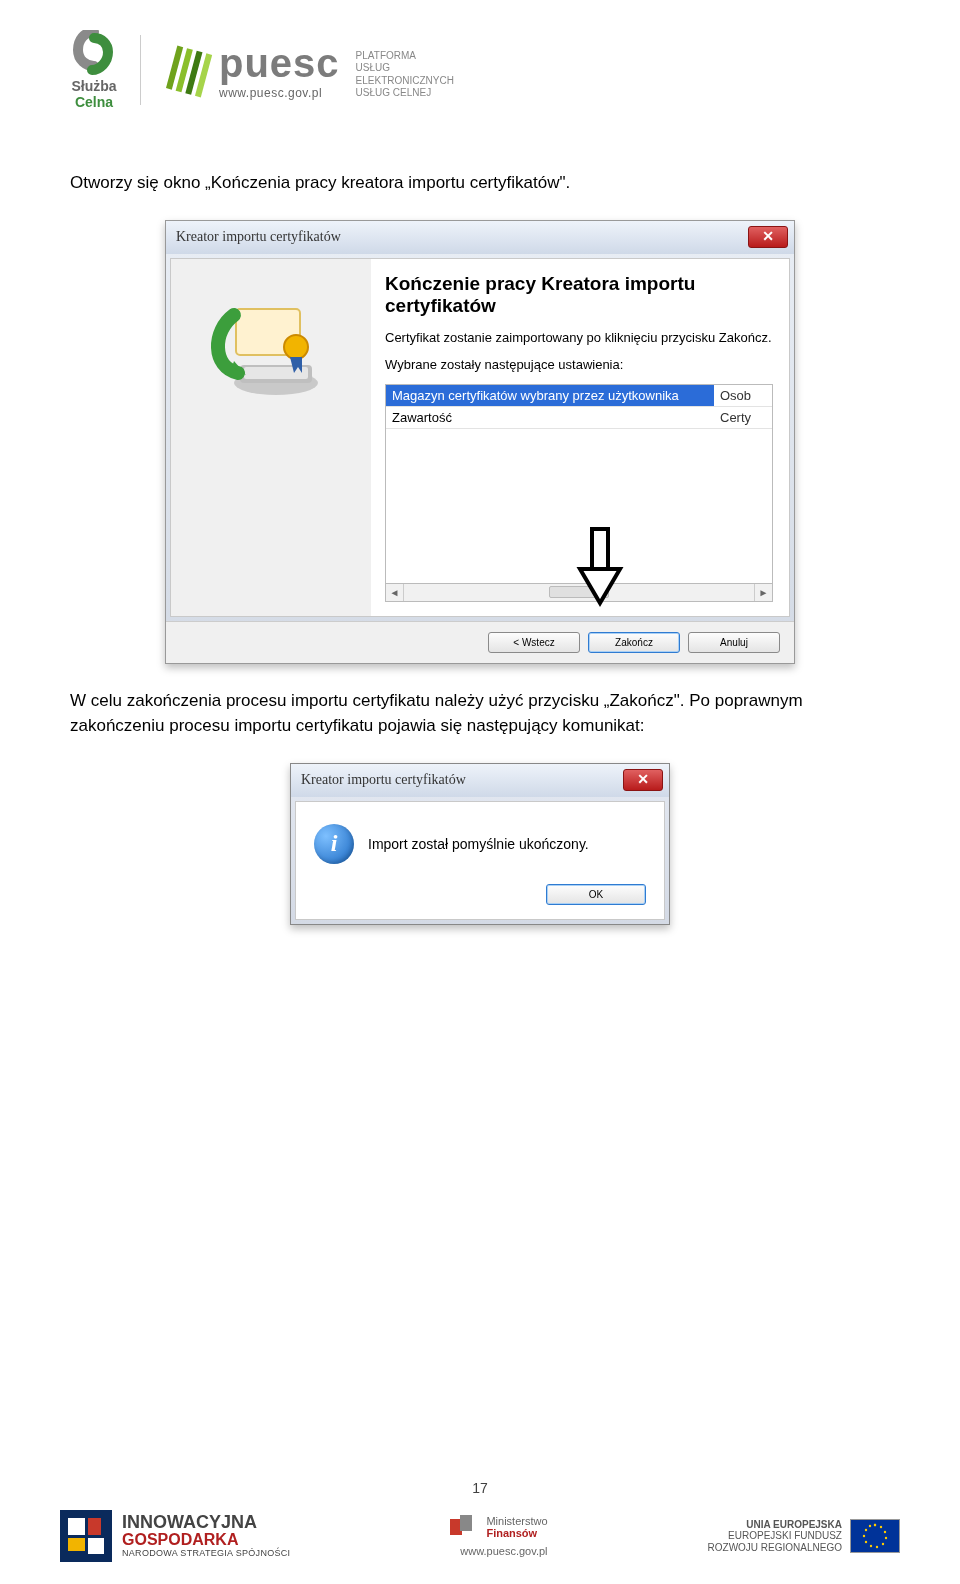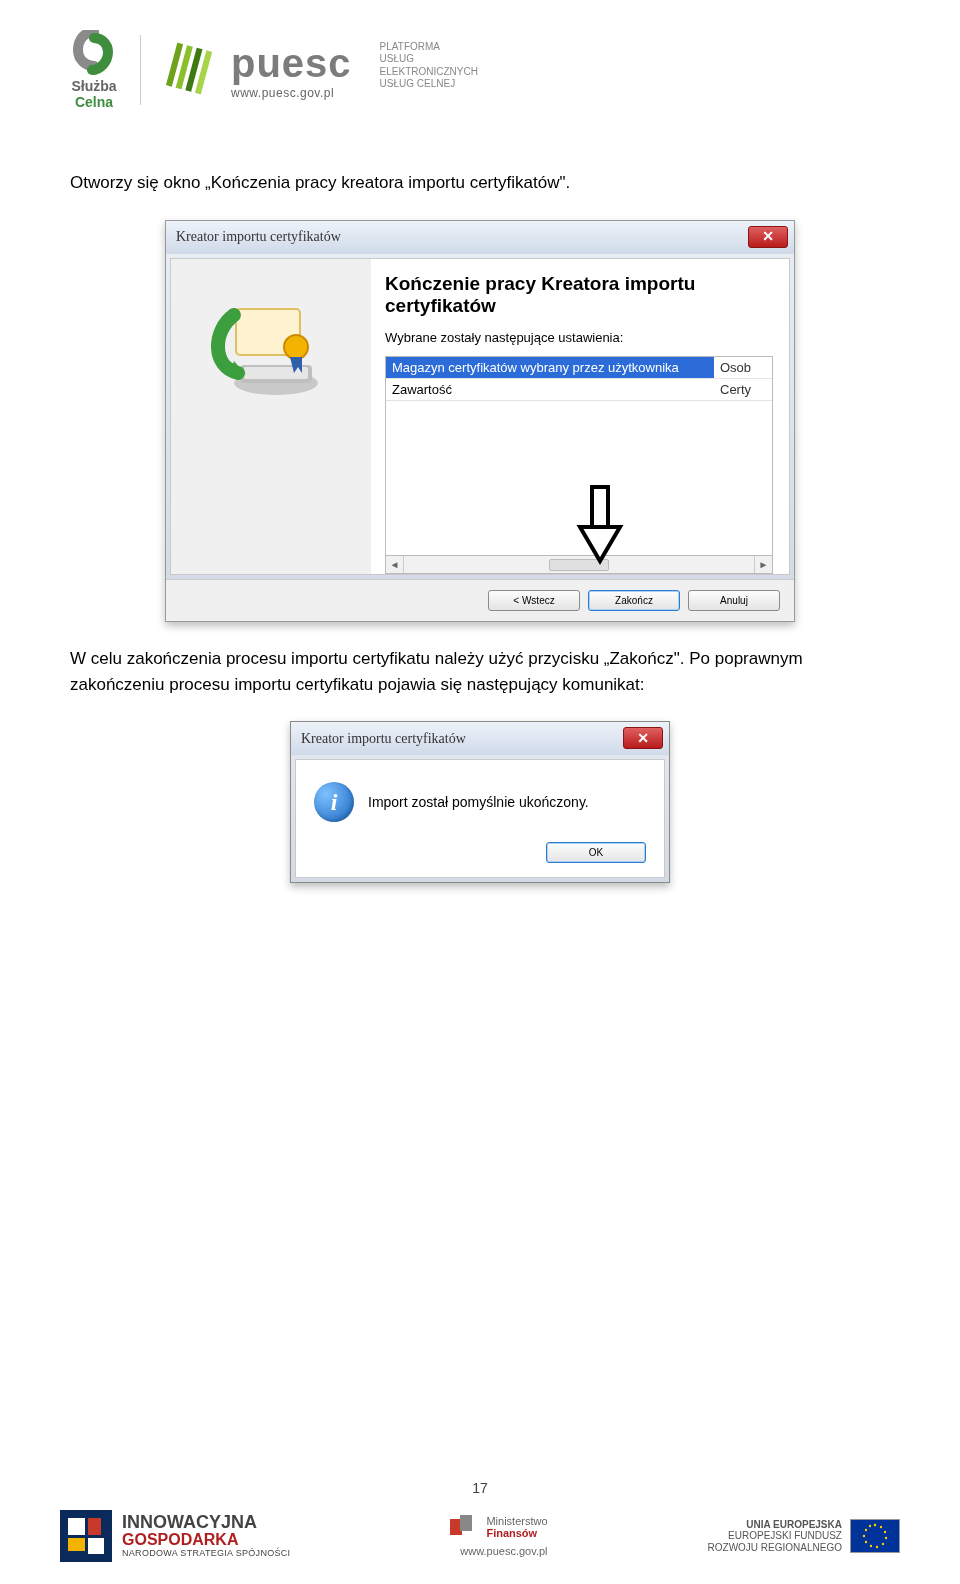--- a/index.html
+++ b/index.html
@@ -29,21 +29,21 @@
     font-size: 14px;
     color: #555;
   }
   .sluzba-celna svg { display: block; }
   .sluzba-celna .title1 { font-weight: bold; margin-top: 2px; color:#666;}
   .sluzba-celna .title2 { font-weight: bold; color: #3e8e3e; font-size:14px;}
   .vline {
     width: 1px; height: 70px; background: #ccc;
   }
   .puesc-block {
-    display: flex; align-items: flex-start; gap: 12px;
+    display: flex; align-items: flex-end; gap: 0;
   }
   .puesc-name { display:flex; flex-direction:column; }
   .puesc-name .brand {
     font-size: 40px; font-weight: 600; letter-spacing: 1px; color: #7c7c7c;
   }
   .puesc-name .url { font-size: 12px; color: #666; letter-spacing: 0.5px; }
   .platform-lines {
     font-size: 10px; color: #888; line-height: 1.25; margin-left:16px;
   }
 
@@ -91,21 +91,21 @@
     display: flex;
   }
   .dialog-left {
     width: 200px;
     background: #f0f0f0;
     display: flex; align-items: flex-start; justify-content: center;
     padding-top: 14px;
   }
   .dialog-right {
     flex: 1;
-    padding: 14px 16px 0 14px;
+    padding: 14px 16px 14px 14px;
   }
   .dlg-h1 {
     font-size: 19px; font-weight: bold; margin-bottom: 12px;
   }
   .dlg-p { font-size: 13px; margin-bottom: 10px; line-height:1.35;}
   .settings-box {
     border: 1px solid #bbb;
     height: 200px;
     overflow: hidden;
     background:#fff;
@@ -288,20 +288,21 @@
           <rect x="38" y="94" width="64" height="12" rx="2" fill="#e6e6e6"></rect>
           <rect x="30" y="36" width="64" height="46" rx="4" fill="#fff2d0" stroke="#e0c060" stroke-width="2"></rect>
           <circle cx="90" cy="74" r="12" fill="#f2b400" stroke="#cc8a00" stroke-width="2"></circle>
           <path d="M84 84 L88 100 L92 94 L96 100 L96 84 Z" fill="#2f5fa8"></path>
           <path d="M28 42 C6 58 6 94 32 100" fill="none" stroke="#3c9e3c" stroke-width="14" stroke-linecap="round"></path>
           <path d="M26 94 L40 102 L28 88 Z" fill="#3c9e3c"></path>
         </svg>
       </div>
       <div class="dialog-right">
         <div class="dlg-h1">Kończenie pracy Kreatora importu certyfikatów</div>
+        <div class="dlg-p">Certyfikat zostanie zaimportowany po kliknięciu przycisku Zakończ.</div>
         <div class="dlg-p">Wybrane zostały następujące ustawienia:</div>
         <div class="settings-box">
           <table class="settings-table">
             <tbody>
                 <tr class="selected">
               <td>Magazyn certyfikatów wybrany przez użytkownika</td>
               <td>Osob</td>
             </tr>
             <tr>
               <td>Zawartość</td>

